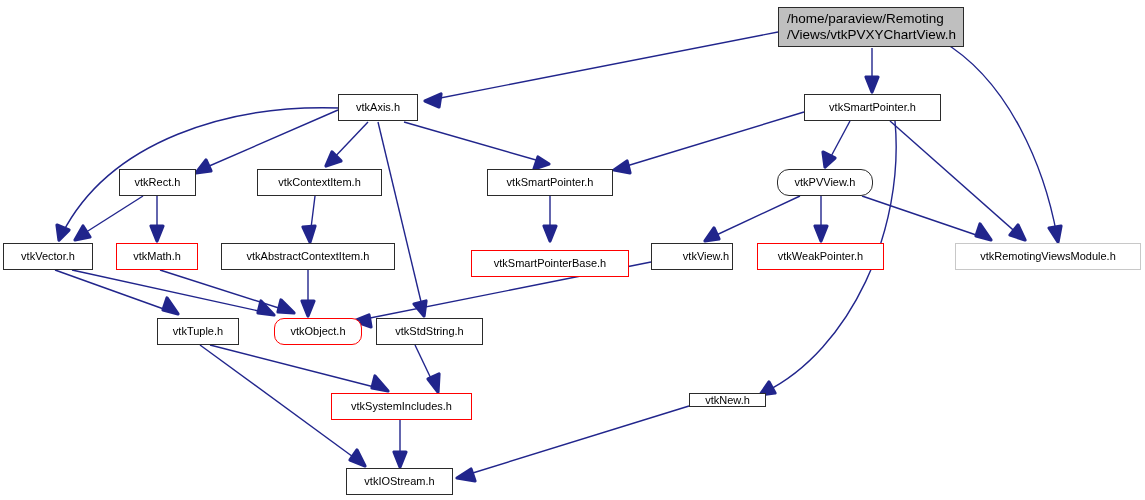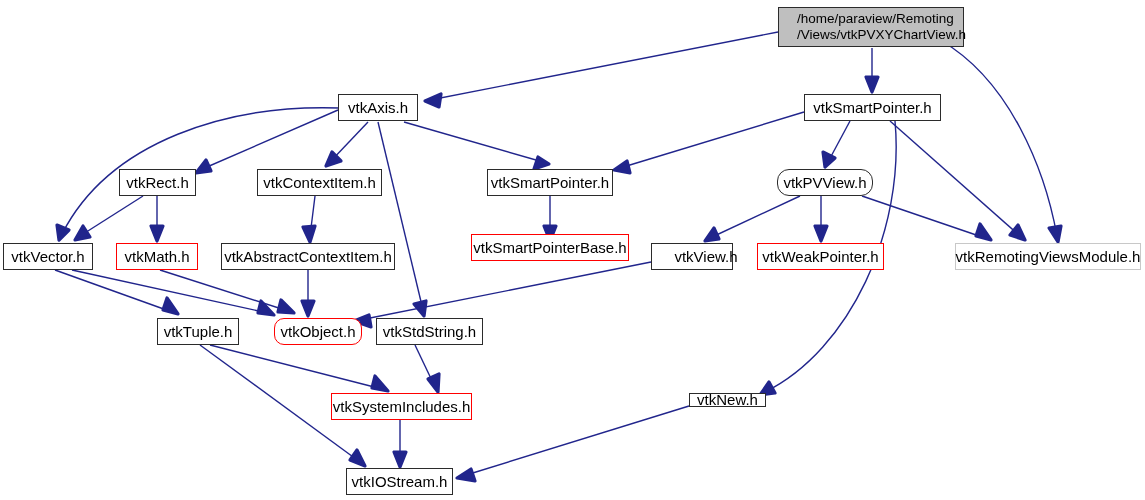--- a/index.html
+++ b/index.html
@@ -13,33 +13,33 @@
   #edges{position:absolute;left:0;top:0;width:1145px;height:500px;}
   .node{
     position:absolute;
     box-sizing:border-box;
     display:flex;
     align-items:center;
     justify-content:center;
     background:#ffffff;
     border:1px solid #2b2b2b;
     color:#000000;
-    font-size:15px;
+    font-size:11px;
     line-height:1.15;
     white-space:pre;
     text-align:center;
     z-index:5;
   }
   .node.root{
     background:#bfbfbf;
     border:1px solid #2b2b2b;
     font-size:13.5px;
     text-align:left;
     justify-content:flex-start;
-    padding-left:18px;
+    padding-left:8px;
   }
   .node.redborder{border:1px solid #ff0000;}
   .node.greyborder{border:1px solid #c8c8c8;}
   .nlabel{pointer-events:none;}
 </style>
 </head>
 <body>
 
 <div id="canvas">
   <svg id="edges" xmlns="http://www.w3.org/2000/svg">
@@ -107,21 +107,21 @@
 /Views/vtkPVXYChartView.h</span></div>
       <div class="node" style="left: 338px; top: 94px; width: 80px; height: 27px;"><span class="nlabel">vtkAxis.h</span></div>
       <div class="node" style="left: 804px; top: 94px; width: 137px; height: 27px;"><span class="nlabel">vtkSmartPointer.h</span></div>
       <div class="node" style="left: 119px; top: 169px; width: 77px; height: 27px;"><span class="nlabel">vtkRect.h</span></div>
       <div class="node" style="left: 257px; top: 169px; width: 125px; height: 27px;"><span class="nlabel">vtkContextItem.h</span></div>
       <div class="node" style="left: 487px; top: 169px; width: 126px; height: 27px;"><span class="nlabel">vtkSmartPointer.h</span></div>
       <div class="node" style="left: 777px; top: 169px; width: 96px; height: 27px; border-radius: 12px;"><span class="nlabel">vtkPVView.h</span></div>
       <div class="node" style="left: 3px; top: 243px; width: 90px; height: 27px;"><span class="nlabel">vtkVector.h</span></div>
       <div class="node redborder" style="left: 116px; top: 243px; width: 82px; height: 27px;"><span class="nlabel">vtkMath.h</span></div>
       <div class="node" style="left: 221px; top: 243px; width: 174px; height: 27px;"><span class="nlabel">vtkAbstractContextItem.h</span></div>
-      <div class="node redborder" style="left: 471px; top: 234px; width: 158px; height: 27px; justify-content: center;"><span class="nlabel">vtkSmartPointerBase.h</span></div>
+      <div class="node redborder" style="left: 471px; top: 250px; width: 158px; height: 27px; justify-content: center;"><span class="nlabel">vtkSmartPointerBase.h</span></div>
       <div class="node" style="left: 651px; top: 243px; width: 82px; height: 27px; padding-left: 28px;"><span class="nlabel">vtkView.h</span></div>
       <div class="node redborder" style="left: 757px; top: 243px; width: 127px; height: 27px;"><span class="nlabel">vtkWeakPointer.h</span></div>
       <div class="node greyborder" style="left: 955px; top: 243px; width: 186px; height: 27px;"><span class="nlabel">vtkRemotingViewsModule.h</span></div>
       <div class="node" style="left: 157px; top: 318px; width: 82px; height: 27px;"><span class="nlabel">vtkTuple.h</span></div>
       <div class="node redborder" style="left: 274px; top: 318px; width: 88px; height: 27px; border-radius: 10px;"><span class="nlabel">vtkObject.h</span></div>
       <div class="node" style="left: 376px; top: 318px; width: 107px; height: 27px;"><span class="nlabel">vtkStdString.h</span></div>
       <div class="node redborder" style="left: 331px; top: 393px; width: 141px; height: 27px;"><span class="nlabel">vtkSystemIncludes.h</span></div>
       <div class="node" style="left: 689px; top: 393px; width: 77px; height: 14px;"><span class="nlabel">vtkNew.h</span></div>
       <div class="node" style="left: 346px; top: 468px; width: 107px; height: 27px;"><span class="nlabel">vtkIOStream.h</span></div>
     </div>

